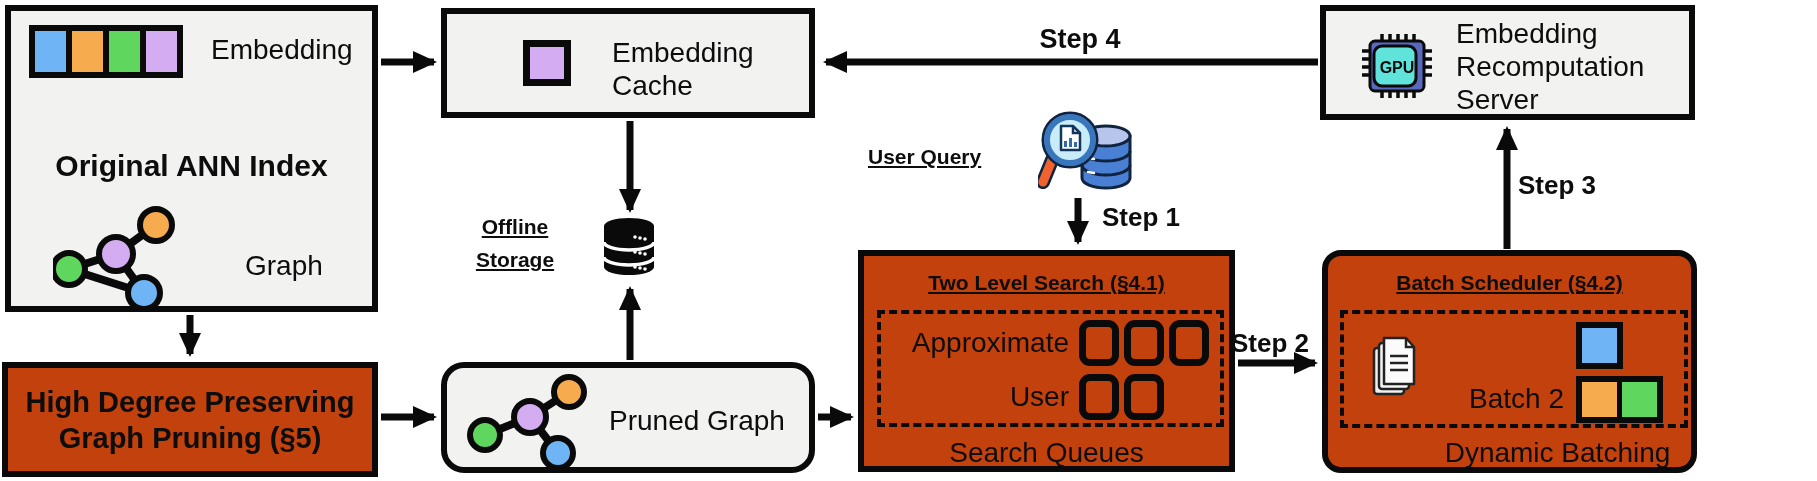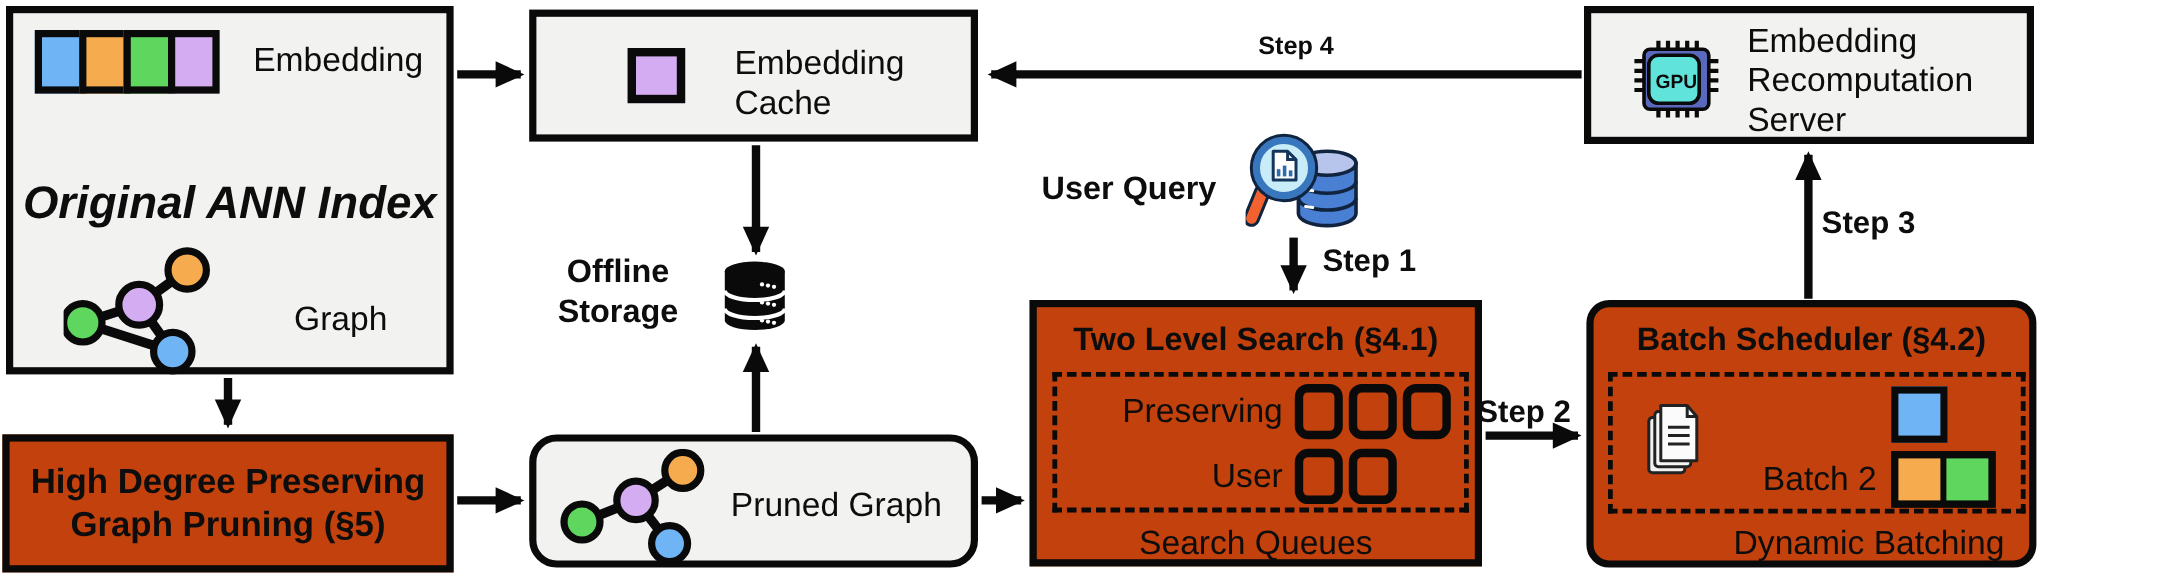--- a/index.html
+++ b/index.html
@@ -3,21 +3,21 @@
 <meta charset="utf-8">
 <style>
   html,body{margin:0;padding:0;background:#fff;}
   .canvas{position:relative;width:1817px;height:481px;background:#ffffff;
           font-family:"Liberation Sans",sans-serif;color:#0d0d0d;overflow:hidden;}
   .box{position:absolute;border:6px solid #0a0a0a;box-sizing:border-box;}
   .light{background:#f2f2f1;}
   .gray{background:#c2410c;}
   .abs{position:absolute;}
   .t28{font-size:28px;line-height:33px;}
-  .t29b{font-size:27px;line-height:34px;font-weight:bold;}
+  .t29b{font-size:21px;line-height:34px;font-weight:bold;text-decoration:underline;}
   .t26b{font-size:26px;line-height:30px;font-weight:bold;}
   .ctr{text-align:center;width:100%;left:0;}
   .dashed{position:absolute;border:4px dashed #0a0a0a;box-sizing:border-box;}
   
   .strip{display:flex;}
   .strip .sq{width:31px;height:41px;border:6px solid #0a0a0a;}
   .strip .sq + .sq{margin-left:-6px;}
   
   .qrow{display:flex;gap:5px;}
   .qsq{width:26px;height:32px;border:7px solid #0a0a0a;border-radius:11px;}
@@ -36,21 +36,21 @@
 <div class="canvas">
 
   <div class="box light" style="left:5px;top:5px;width:373px;height:307px;">
     <div class="abs strip" style="left:18px;top:14px;">
       <div class="sq" style="background-color: rgb(111, 180, 244);"></div>
       <div class="sq" style="background-color: rgb(246, 172, 78);"></div>
       <div class="sq" style="background-color: rgb(95, 215, 94);"></div>
       <div class="sq" style="background-color: rgb(212, 172, 241);"></div>
     </div>
     <div class="abs t28" style="left:200px;top:22px;">Embedding</div>
-    <div class="abs ctr" style="top:138px;font-size:38px;font-weight:bold;font-style:italic;">Original ANN Index</div>
+    <div class="abs ctr" style="top:138px;font-size:30px;font-weight:bold;">Original ANN Index</div>
     <svg class="abs" style="left:42px;top:192px;" width="132" height="110" viewBox="0 0 132 110">
       <g stroke="#0a0a0a" stroke-width="8">
         <line x1="16" y1="66" x2="63" y2="51"></line>
         <line x1="63" y1="51" x2="103" y2="22"></line>
         <line x1="63" y1="51" x2="91" y2="90"></line>
         <line x1="16" y1="66" x2="91" y2="90"></line>
       </g>
       <g stroke="#0a0a0a" stroke-width="6">
         <circle cx="103" cy="22" r="16" fill="#F6AC4E"></circle>
         <circle cx="63" cy="51" r="17" fill="#D4ACF1"></circle>
@@ -140,21 +140,21 @@
     <g fill="#2f6cad">
       <rect x="26" y="31" width="3" height="6"></rect>
       <rect x="31" y="28" width="3" height="9"></rect>
       <rect x="36" y="32" width="3" height="5"></rect>
     </g>
   </svg>
 
   <div class="box gray" style="left:858px;top:250px;width:377px;height:222px;">
     <div class="abs ctr t29b" style="top:10px;">Two Level Search (§4.1)</div>
     <div class="dashed" style="left:13px;top:54px;width:347px;height:117px;">
-      <div class="abs t28 rlabel" style="left:0;top:12px;width:188px;">Preserving</div>
+      <div class="abs t28 rlabel" style="left:0;top:12px;width:188px;">Approximate</div>
       <div class="abs qrow" style="left:198px;top:6px;">
         <div class="qsq"></div>
         <div class="qsq"></div>
         <div class="qsq"></div>
       </div>
       <div class="abs t28 rlabel" style="left:0;top:66px;width:188px;">User</div>
       <div class="abs qrow" style="left:198px;top:60px;">
         <div class="qsq"></div>
         <div class="qsq"></div>
       </div>
@@ -212,21 +212,21 @@
       <path d="M24,13 h26 a8 8 0 0 1 8 8 v24 a8 8 0 0 1 -8 8 h-26 a8 8 0 0 1 -8 -8 v-24 a8 8 0 0 1 8 -8 z" stroke="#0a0a0a" stroke-width="3" fill="#5FE3DA"></path>
       <text x="39" y="40" text-anchor="middle" font-size="16" font-weight="bold" fill="#0a0a0a" font-family="Liberation Sans, sans-serif">GPU</text>
     </svg>
     <div class="abs t28" style="left:130px;top:6px;line-height:33px;">
       <div>Embedding</div>
       <div>Recomputation</div>
       <div>Server</div>
     </div>
   </div>
 
-  <div class="abs t26b" style="left:1020px;top:24px;width:120px;text-align:center;font-size:21px;">Step 4</div>
+  <div class="abs t26b" style="left:1020px;top:24px;width:120px;text-align:center;font-size:27px;">Step 4</div>
   <div class="abs t26b" style="left:1102px;top:202px;">Step 1</div>
   <div class="abs t26b" style="left:1231px;top:328px;">Step 2</div>
   <div class="abs t26b" style="left:1518px;top:170px;">Step 3</div>
 
   <svg class="overlay" width="1817" height="481" viewBox="0 0 1817 481">
     <defs>
       <marker id="ah" markerUnits="userSpaceOnUse" markerWidth="30" markerHeight="26" refX="22" refY="12" orient="auto">
         <path d="M1,1 L25,12 L1,23 Z" fill="#0a0a0a"></path>
       </marker>
     </defs>

